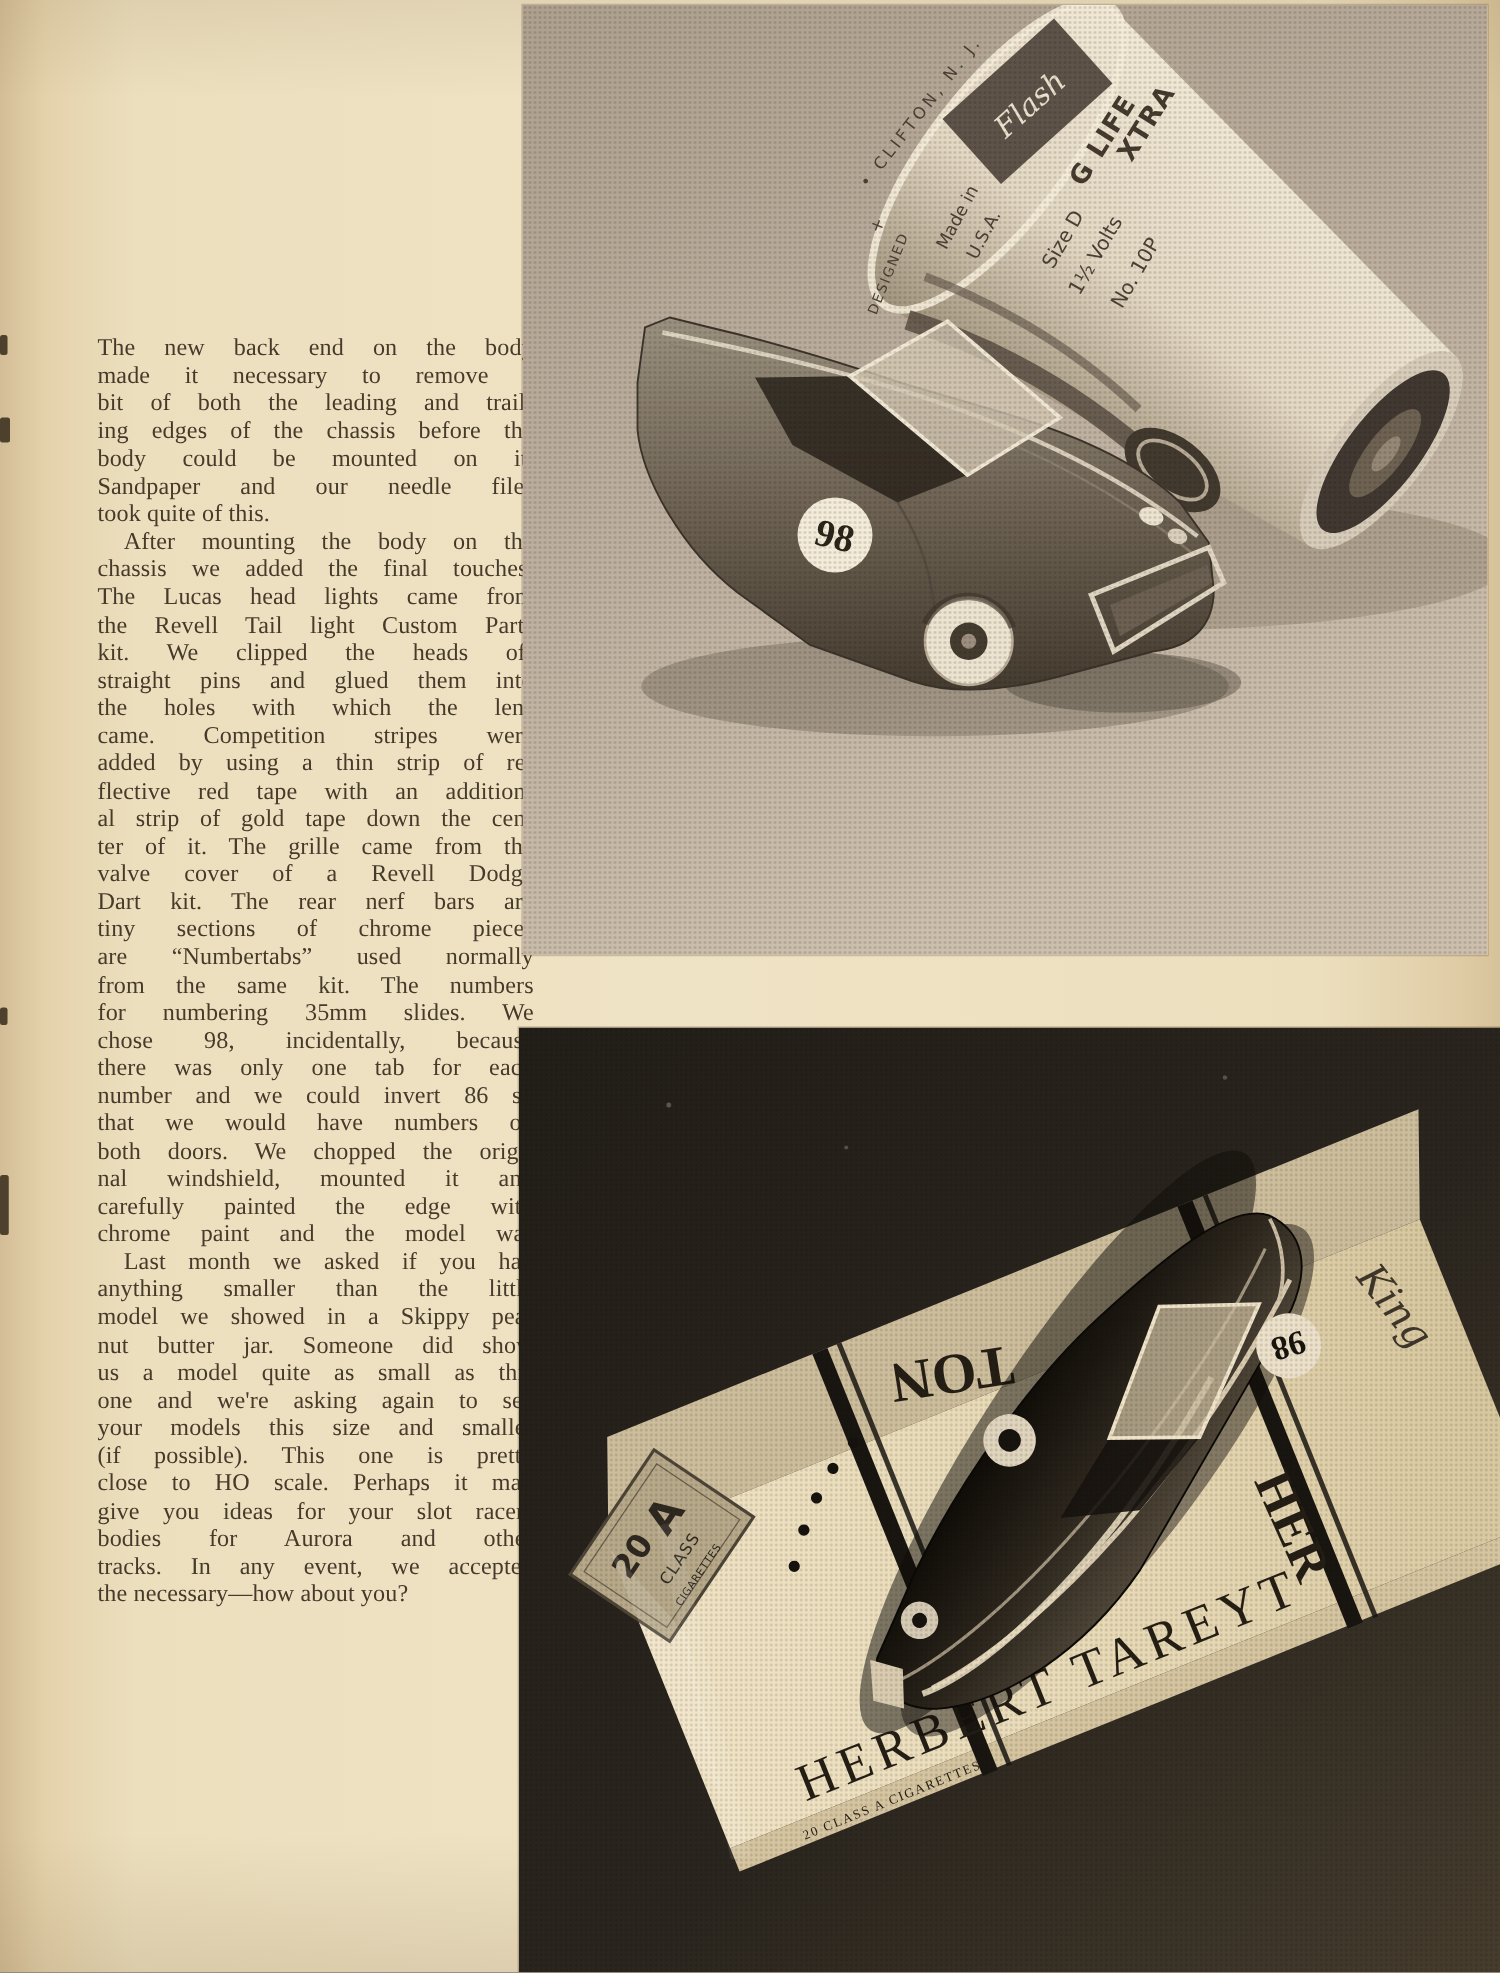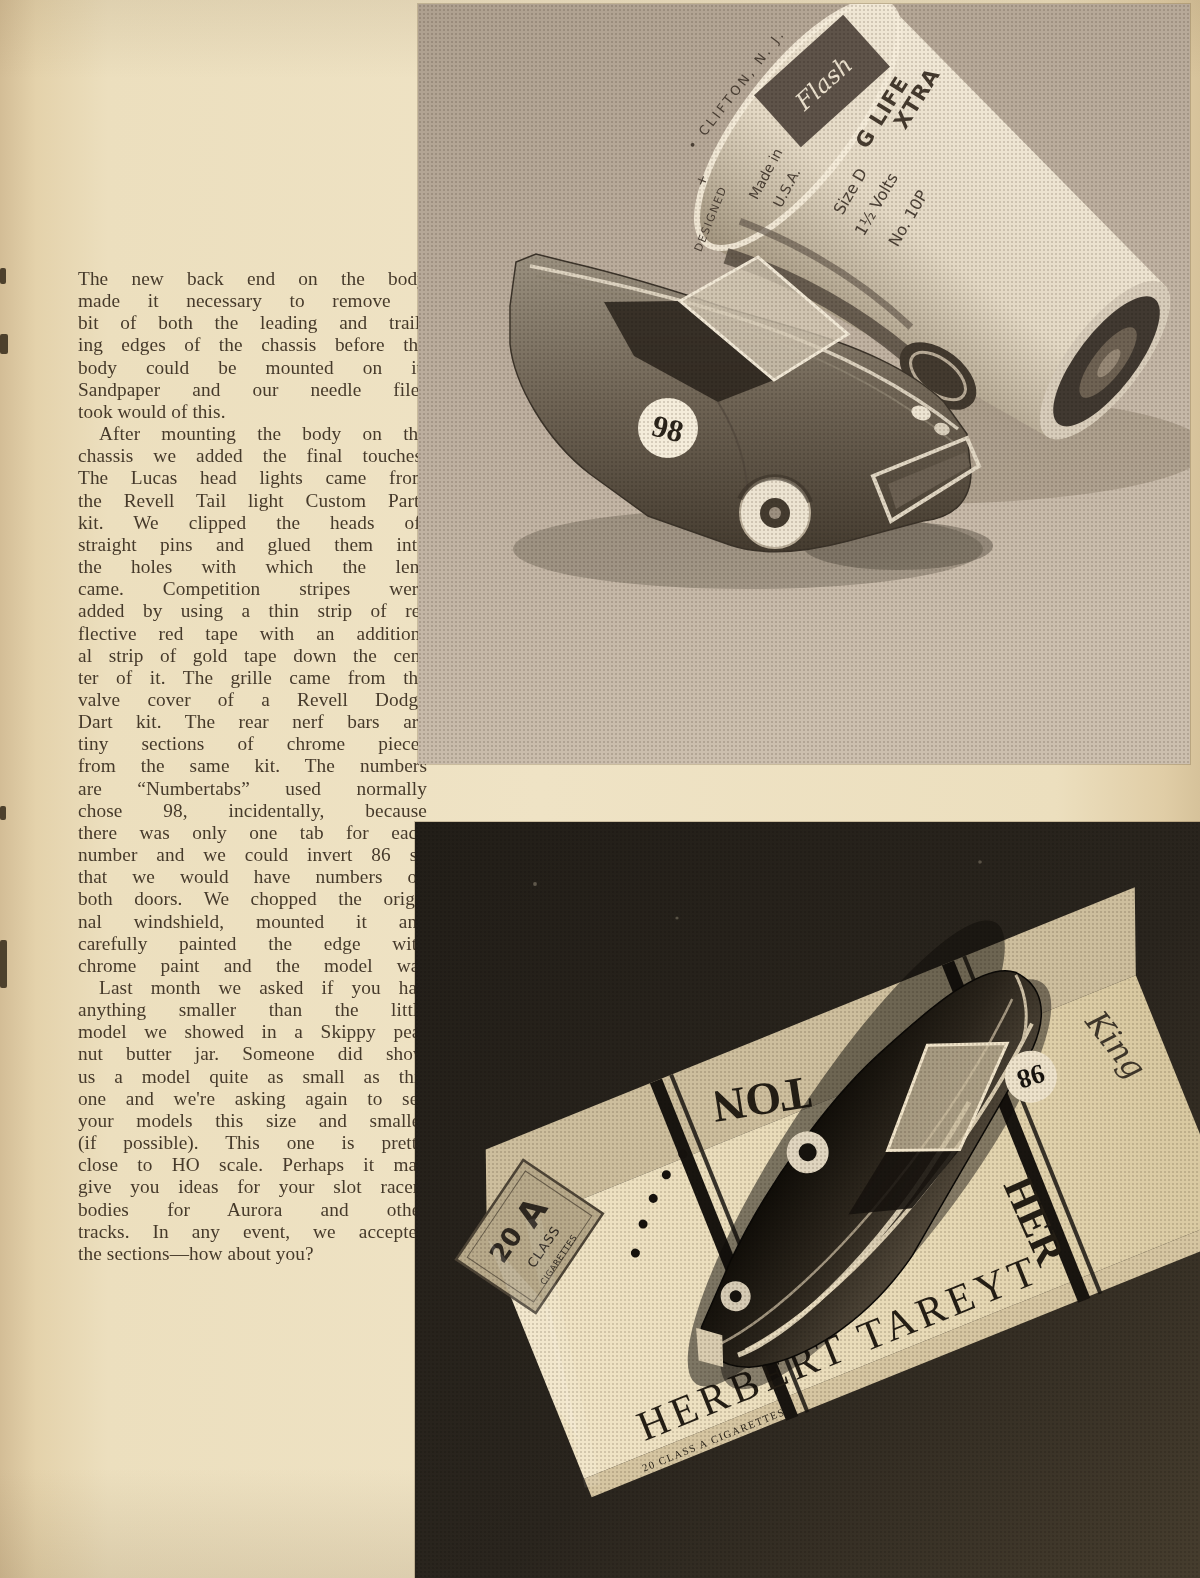--- a/index.html
+++ b/index.html
@@ -40,40 +40,41 @@
   <div class="speck" style="left:0;top:940px;width:7px;height:48px;"></div>
 
   <div class="article" id="article">
       <div class="para">
         <div class="line">The new back end on the body</div>
         <div class="line">made it necessary to remove a</div>
         <div class="line">bit of both the leading and trail-</div>
         <div class="line">ing edges of the chassis before the</div>
         <div class="line">body could be mounted on it.</div>
         <div class="line">Sandpaper and our needle files</div>
-        <div class="line last">took would of this.</div>
+        <div class="line last">took quite of this.</div>
       </div>
       <div class="para">
         <div class="line indent">After mounting the body on the</div>
         <div class="line">chassis we added the final touches.</div>
         <div class="line">The Lucas head lights came from</div>
         <div class="line">the Revell Tail light Custom Parts</div>
         <div class="line">kit. We clipped the heads off</div>
         <div class="line">straight pins and glued them into</div>
         <div class="line">the holes with which the lens</div>
         <div class="line">came. Competition stripes were</div>
         <div class="line">added by using a thin strip of re-</div>
         <div class="line">flective red tape with an addition-</div>
         <div class="line">al strip of gold tape down the cen-</div>
         <div class="line">ter of it. The grille came from the</div>
         <div class="line">valve cover of a Revell Dodge</div>
         <div class="line">Dart kit. The rear nerf bars are</div>
         <div class="line">tiny sections of chrome pieces</div>
+        <div class="line">are “Numbertabs” used normally</div>
         <div class="line">from the same kit. The numbers</div>
-        <div class="line">are “Numbertabs” used normally</div>
+        <div class="line">for numbering 35mm slides. We</div>
         <div class="line">chose 98, incidentally, because</div>
         <div class="line">there was only one tab for each</div>
         <div class="line">number and we could invert 86 so</div>
         <div class="line">that we would have numbers on</div>
         <div class="line">both doors. We chopped the origi-</div>
         <div class="line">nal windshield, mounted it and</div>
         <div class="line">carefully painted the edge with</div>
         <div class="line">chrome paint and the model was</div>
       </div>
       <div class="para">
@@ -82,21 +83,21 @@
         <div class="line">model we showed in a Skippy pea-</div>
         <div class="line">nut butter jar. Someone did show</div>
         <div class="line">us a model quite as small as this</div>
         <div class="line">one and we're asking again to see</div>
         <div class="line">your models this size and smaller</div>
         <div class="line">(if possible). This one is pretty</div>
         <div class="line">close to HO scale. Perhaps it may</div>
         <div class="line">give you ideas for your slot racers</div>
         <div class="line">bodies for Aurora and other</div>
         <div class="line">tracks. In any event, we accepted</div>
-        <div class="line last">the sections—how about you?</div>
+        <div class="line last">the necessary—how about you?</div>
       </div>
     </div>
 
   <div class="photo photo-top">
     <svg viewBox="0 0 772 760" width="772" height="760">
       <defs>
         <linearGradient id="p1bg" x1="0" y1="0" x2="0.35" y2="1">
           <stop offset="0" stop-color="#aea08f"></stop>
           <stop offset="0.5" stop-color="#bcae9e"></stop>
           <stop offset="1" stop-color="#ccbfae"></stop>

